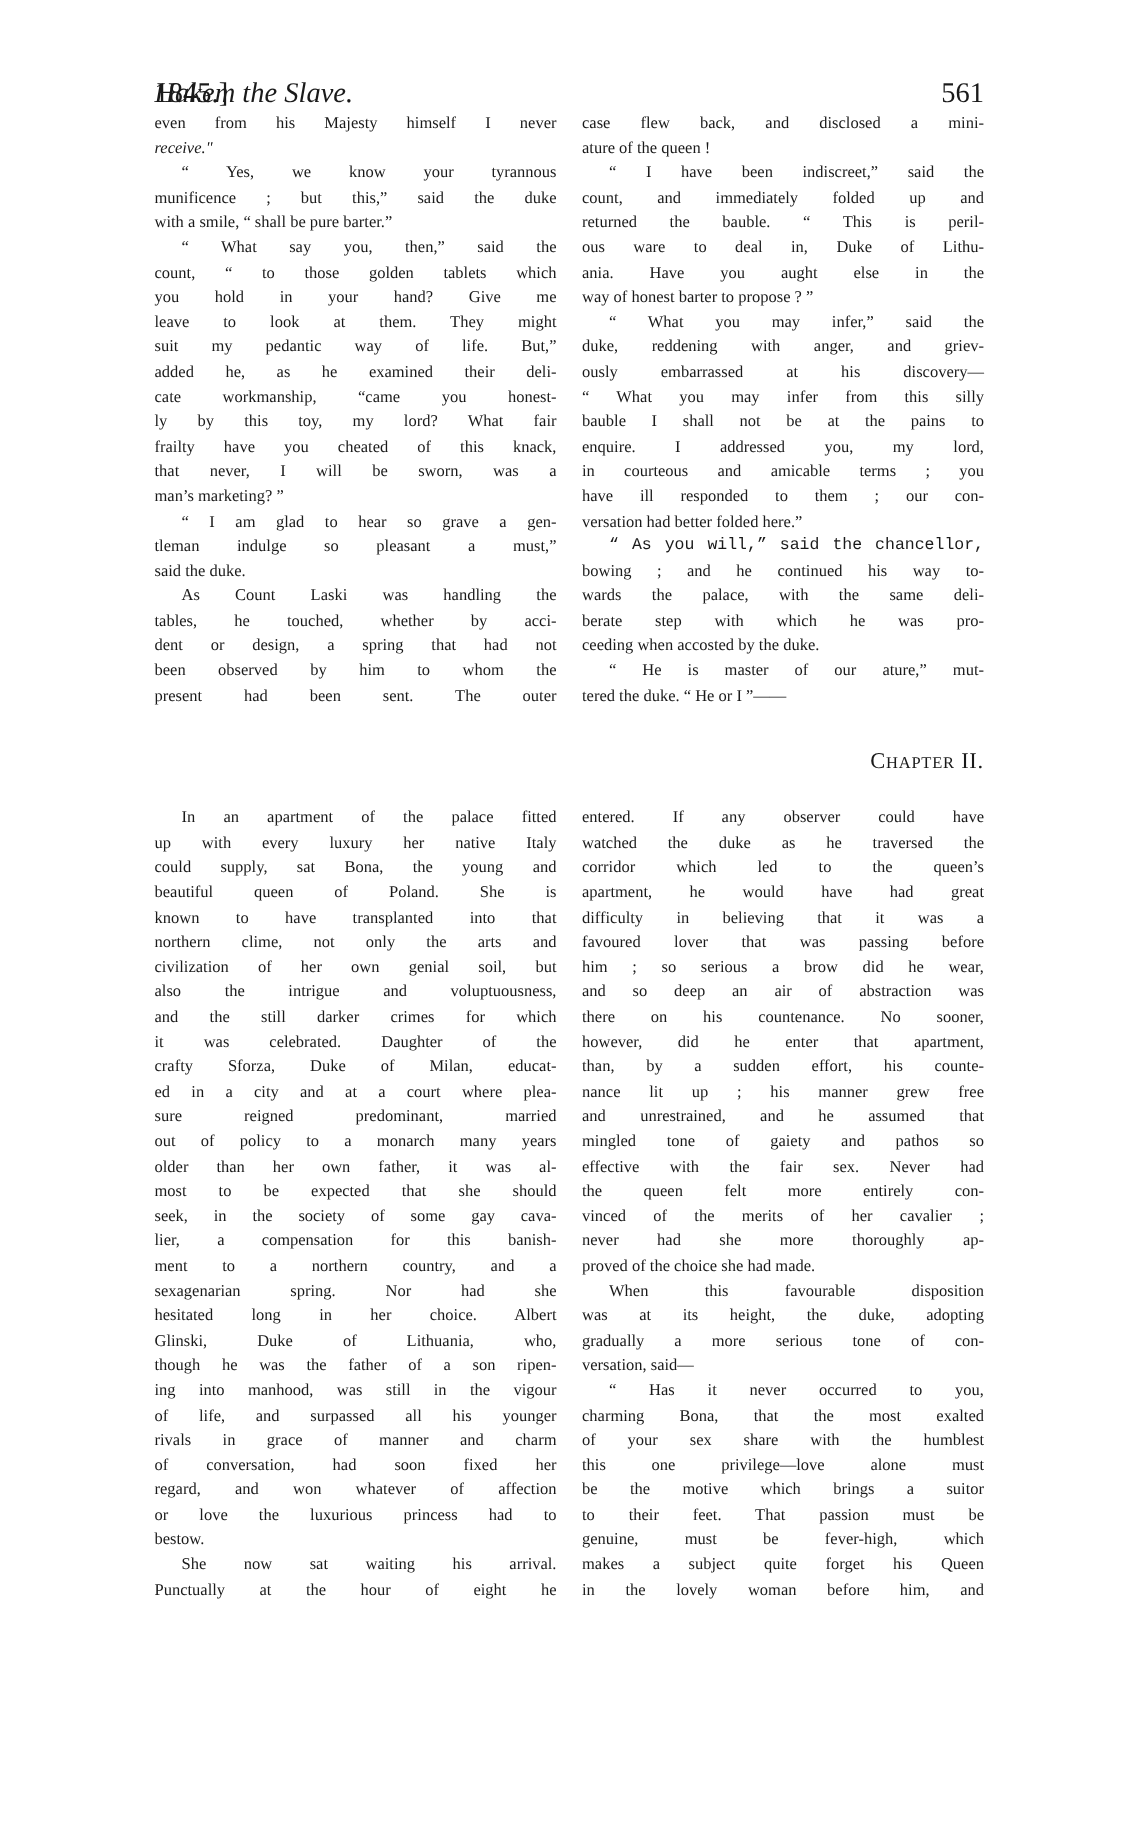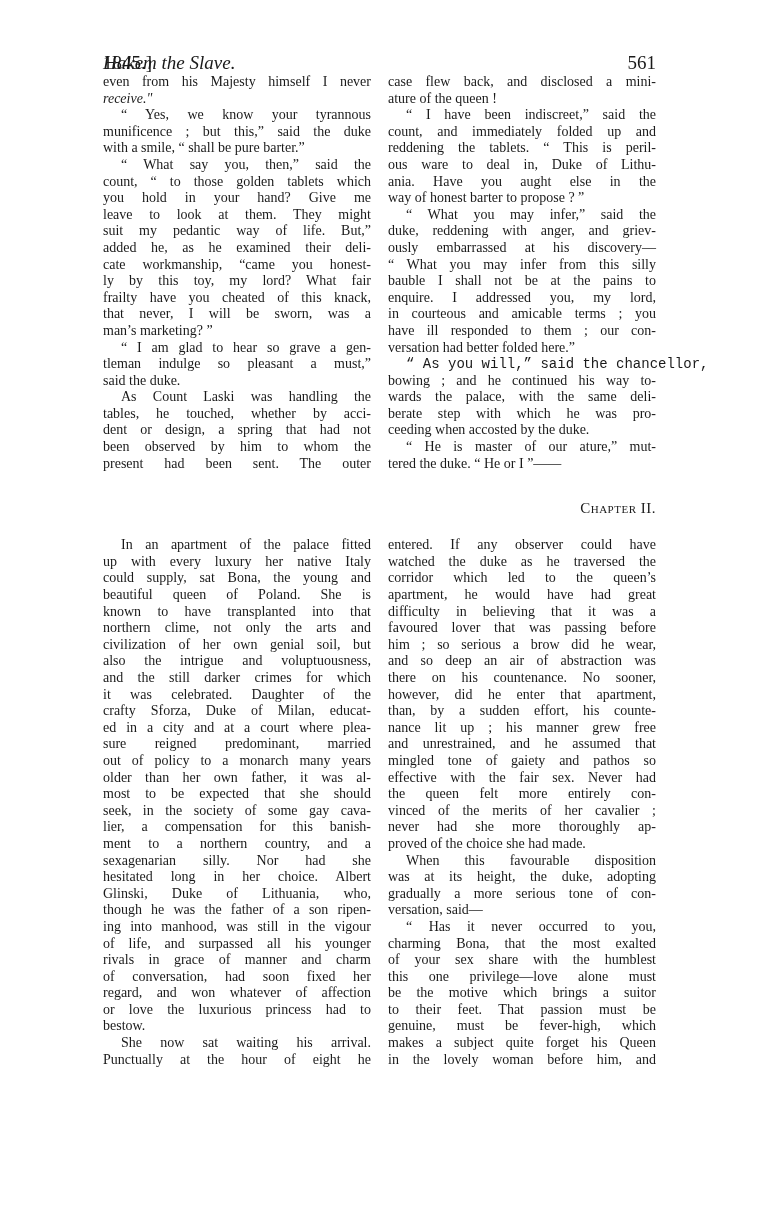--- a/index.html
+++ b/index.html
@@ -43,21 +43,21 @@
       position: absolute;
       right: 0;
       top: 0;
     }
     .cols {
       display: flex;
       justify-content: space-between;
     }
     .col {
       width: 268px;
-      font-size: 14px;
+      font-size: 11px;
       line-height: 16.6px;
       text-align: justify;
       hyphens: manual;
     }
     .col p {
       margin: 0;
       text-indent: 0;
     }
     .col .ln {
       display: block;
@@ -126,21 +126,21 @@
         </p>
       </div>
     <div class="col">
         <p>
           <span class="ln">case flew back, and disclosed a mini-</span>
           <span class="ln last">ature of the queen !</span>
         </p>
         <p>
           <span class="ln" style="padding-left: 18px;">“ I have been indiscreet,” said the</span>
           <span class="ln">count, and immediately folded up and</span>
-          <span class="ln">reddening the tablets. “ This is peril-</span>
+          <span class="ln">returned the bauble. “ This is peril-</span>
           <span class="ln">ous ware to deal in, Duke of Lithu-</span>
           <span class="ln">ania. Have you aught else in the</span>
           <span class="ln last">way of honest barter to propose ? ”</span>
         </p>
         <p>
           <span class="ln" style="padding-left: 18px;">“ What you may infer,” said the</span>
           <span class="ln">duke, reddening with anger, and griev-</span>
           <span class="ln">ously embarrassed at his discovery—</span>
           <span class="ln">“ What you may infer from this silly</span>
           <span class="ln">bauble I shall not be at the pains to</span>
@@ -180,21 +180,21 @@
           <span class="ln">it was celebrated. Daughter of the</span>
           <span class="ln">crafty Sforza, Duke of Milan, educat-</span>
           <span class="ln">ed in a city and at a court where plea-</span>
           <span class="ln">sure reigned predominant, married</span>
           <span class="ln">out of policy to a monarch many years</span>
           <span class="ln">older than her own father, it was al-</span>
           <span class="ln">most to be expected that she should</span>
           <span class="ln">seek, in the society of some gay cava-</span>
           <span class="ln">lier, a compensation for this banish-</span>
           <span class="ln">ment to a northern country, and a</span>
-          <span class="ln">sexagenarian silly. Nor had she</span>
+          <span class="ln">sexagenarian spring. Nor had she</span>
           <span class="ln">hesitated long in her choice. Albert</span>
           <span class="ln">Glinski, Duke of Lithuania, who,</span>
           <span class="ln">though he was the father of a son ripen-</span>
           <span class="ln">ing into manhood, was still in the vigour</span>
           <span class="ln">of life, and surpassed all his younger</span>
           <span class="ln">rivals in grace of manner and charm</span>
           <span class="ln">of conversation, had soon fixed her</span>
           <span class="ln">regard, and won whatever of affection</span>
           <span class="ln">or love the luxurious princess had to</span>
           <span class="ln last">bestow.</span>

